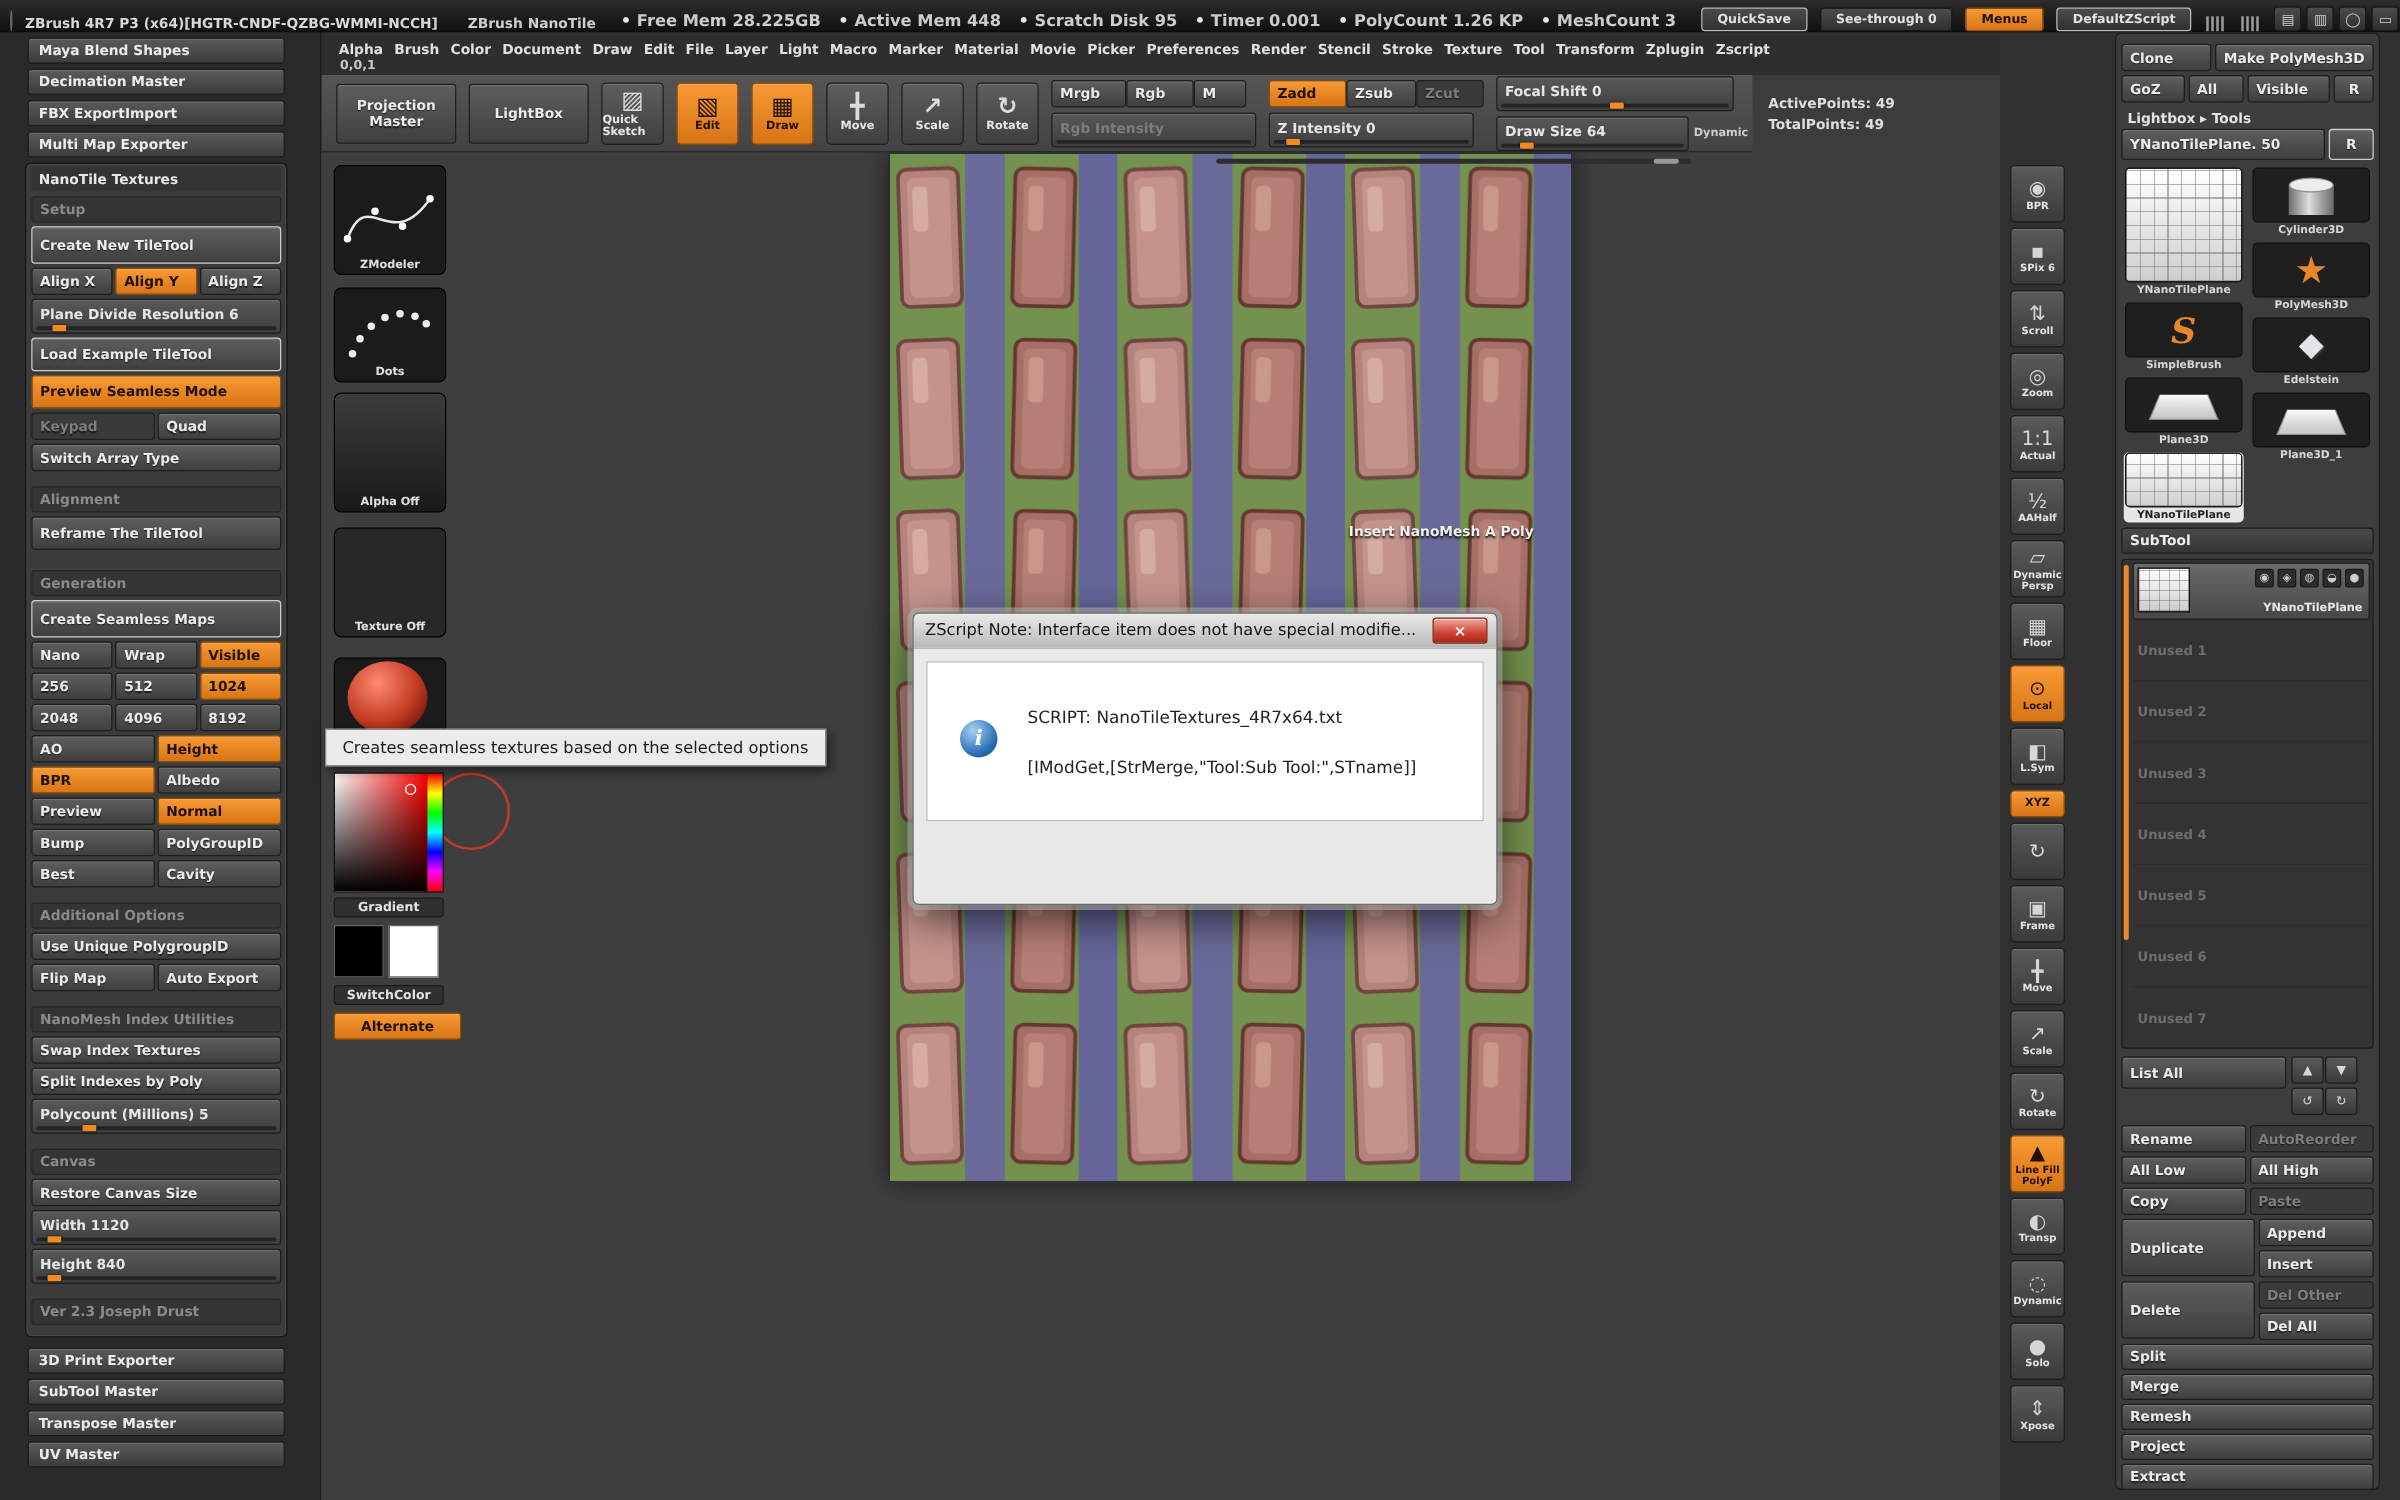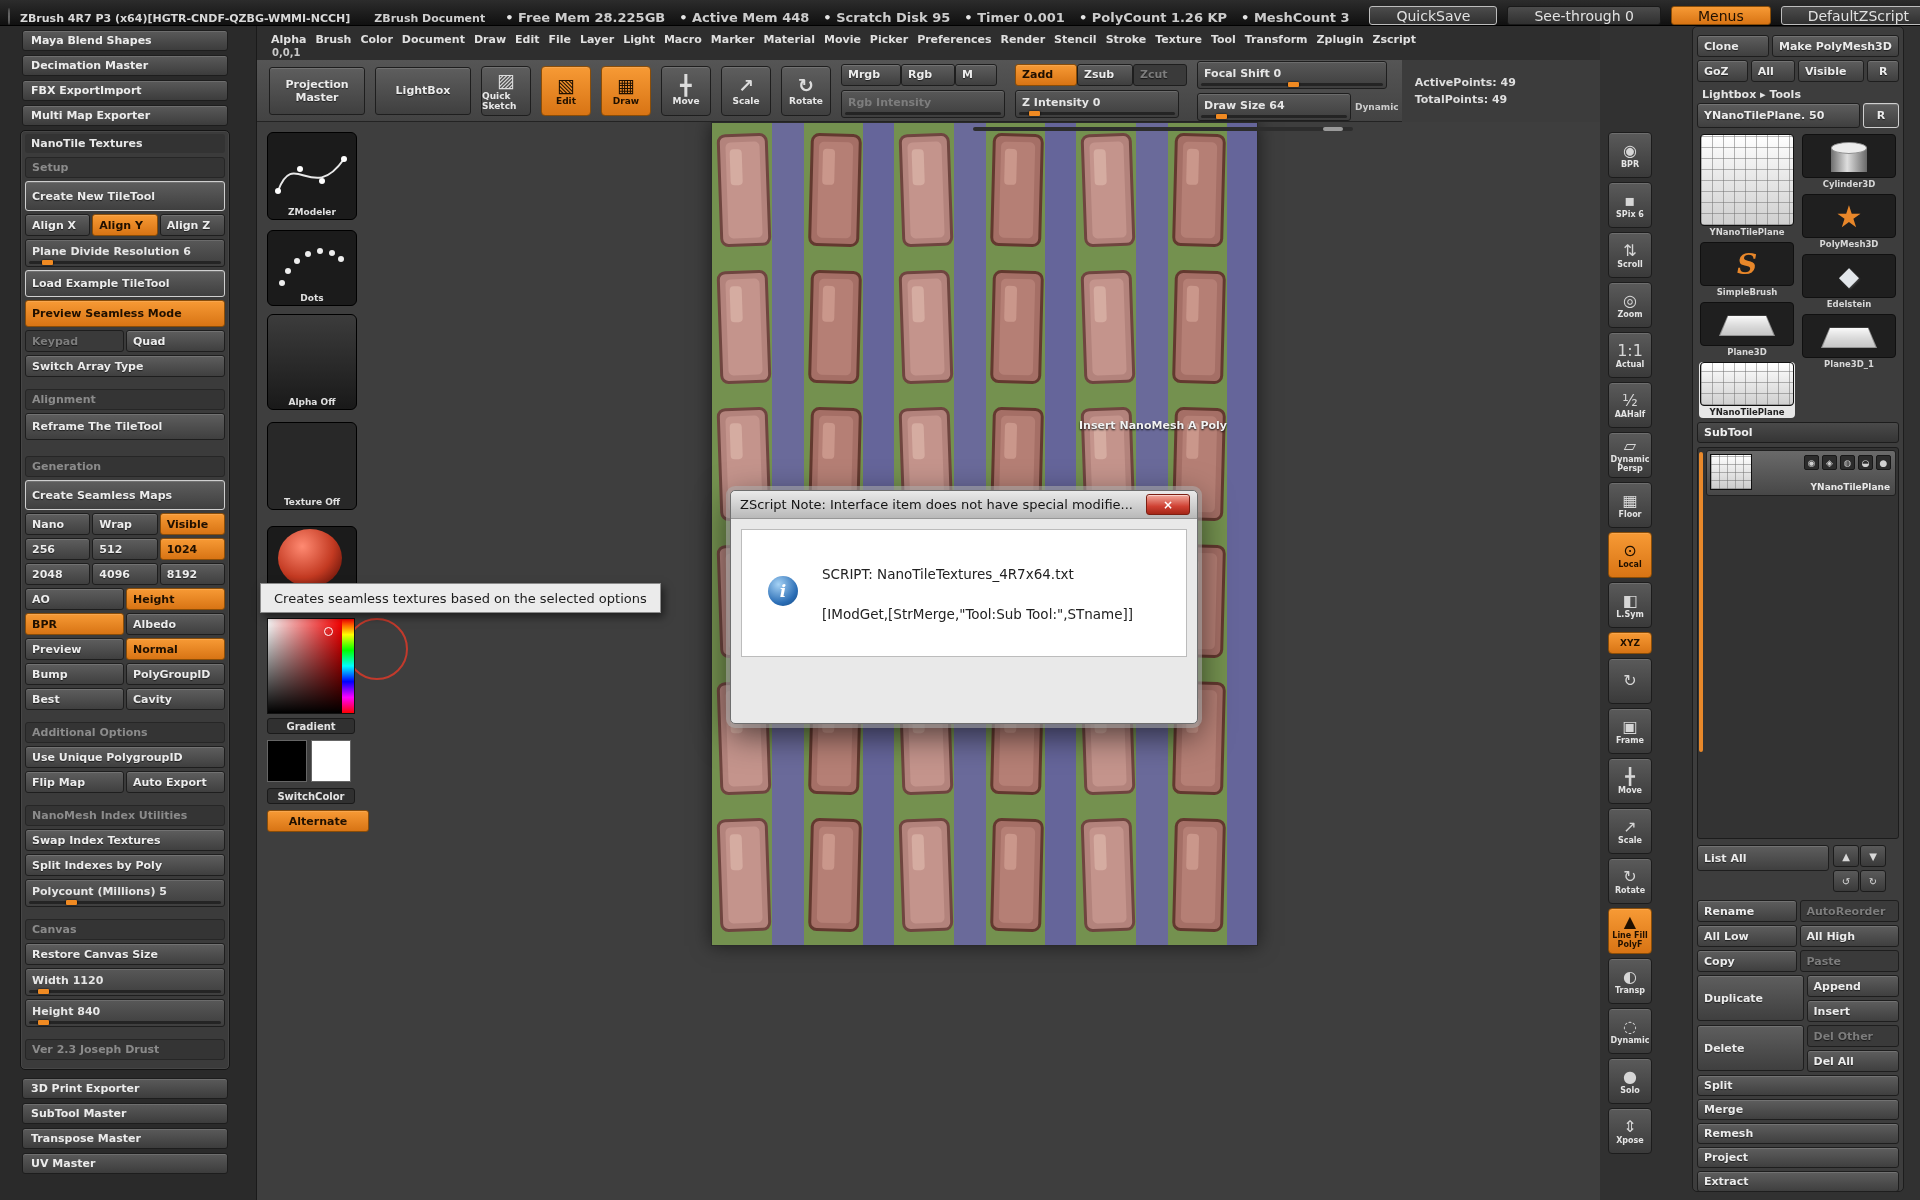--- a/index.html
+++ b/index.html
@@ -24,22 +24,22 @@
   
   #titlebar{position:absolute;left:0;top:0;width:1920px;height:26px;background:linear-gradient(#2c2c2c,#101010);
        display:flex;align-items:flex-end;gap:10px;padding:0 8px;box-sizing:border-box;border-bottom:1px solid #000;}
   #titlebar .applogo{width:15px;height:15px;border-radius:50%;background:radial-gradient(circle at 35% 30%,#9a9a9a,#3a3a3a);border:1px solid #666;}
   #titlebar .title{font-size:11px;font-weight:bold;color:#d8d8d8;white-space:nowrap;}
   #titlebar .doc{font-size:11px;font-weight:bold;color:#cfcfcf;margin-left:14px;white-space:nowrap;}
   #titlebar .stats{display:flex;gap:14px;margin-left:10px;}
   #titlebar .stat{font-size:13px;font-weight:bold;color:#cccccc;white-space:nowrap;}
   #titlebar .stat::before{content:"• ";color:#e5e5e5;}
   #titlebar .spring{flex:1;}
-  .tbtn{height:17px;display:flex;align-items:center;padding:0 26px;border-radius:3px;font-size:14px;
-       font-weight:normal;background:linear-gradient(#4c4c4c,#303030);border:1px solid #191919;color:#e2e2e2;white-space:nowrap;}
+  .tbtn{height:17px;display:flex;align-items:center;padding:0 12px;border-radius:3px;font-size:10px;
+       font-weight:bold;background:linear-gradient(#4c4c4c,#303030);border:1px solid #191919;color:#e2e2e2;white-space:nowrap;}
   .tbtn.outline{border:1px solid #bdbdbd;}
   .tbtn.on{background:linear-gradient(#f79a35,#d87414);color:#201000;border-color:#8a4d08;}
   .gauge{display:flex;gap:2px;align-items:flex-end;height:14px;margin:0 2px;}
   .gauge i{width:2px;height:12px;background:#9a9a9a;display:block;}
   #tb-icons{display:flex;gap:4px;}
   .tic{width:20px;height:18px;display:flex;align-items:center;justify-content:center;font-size:11px;
        background:linear-gradient(#4c4c4c,#2e2e2e);border:1px solid #191919;border-radius:3px;color:#cfcfcf;}
   
   #menubar{position:absolute;left:257px;top:26px;width:1663px;height:34px;background:#2e2e2e;box-sizing:border-box;}
   #menubar .menu-row{display:flex;gap:9px;padding:7px 0 0 14px;flex-wrap:nowrap;}
@@ -196,21 +196,21 @@
   #doc svg{display:block;}
 </style>
 </head>
 <body>
 
 <div id="root">
 
   <header id="titlebar">
     <span class="applogo"></span>
     <span class="title">ZBrush 4R7 P3 (x64)[HGTR-CNDF-QZBG-WMMI-NCCH]</span>
-    <span class="doc">ZBrush Document</span>
+    <span class="doc">ZBrush NanoTile</span>
     <span class="stats">
         <span class="stat">Free Mem 28.225GB</span>
         <span class="stat">Active Mem 448</span>
         <span class="stat">Scratch Disk 95</span>
         <span class="stat">Timer 0.001</span>
         <span class="stat">PolyCount 1.26 KP</span>
         <span class="stat">MeshCount 3</span>
       </span>
     <span class="spring"></span>
     <span class="tbtn outline">QuickSave</span>
@@ -689,20 +689,29 @@
           <div class="st-pic"></div>
           <div class="st-icons">
               <span class="st-ic">◉</span>
               <span class="st-ic">◈</span>
               <span class="st-ic">◍</span>
               <span class="st-ic">◒</span>
               <span class="st-ic">●</span>
             </div>
           <div class="st-name">YNanoTilePlane</div>
         </div>
+        <div>
+            <div class="st-item dim">Unused 1</div>
+            <div class="st-item dim">Unused 2</div>
+            <div class="st-item dim">Unused 3</div>
+            <div class="st-item dim">Unused 4</div>
+            <div class="st-item dim">Unused 5</div>
+            <div class="st-item dim">Unused 6</div>
+            <div class="st-item dim">Unused 7</div>
+          </div>
       </div>
 
       <div id="listall-row">
         <div class="zbtn">List All</div>
         <div id="arrow-grid">
             <span class="ar-btn">▲</span>
             <span class="ar-btn">▼</span>
             <span class="ar-btn">↺</span>
             <span class="ar-btn">↻</span>
           </div>

